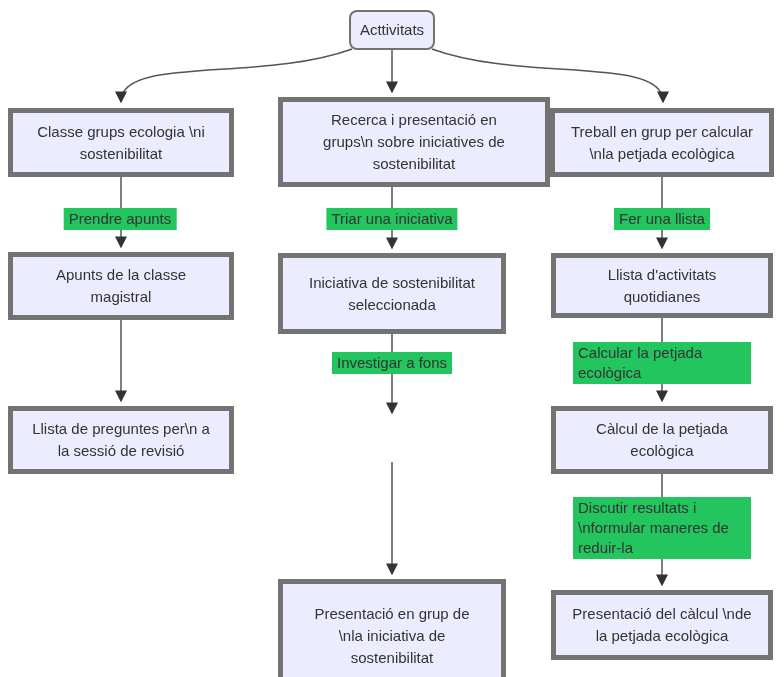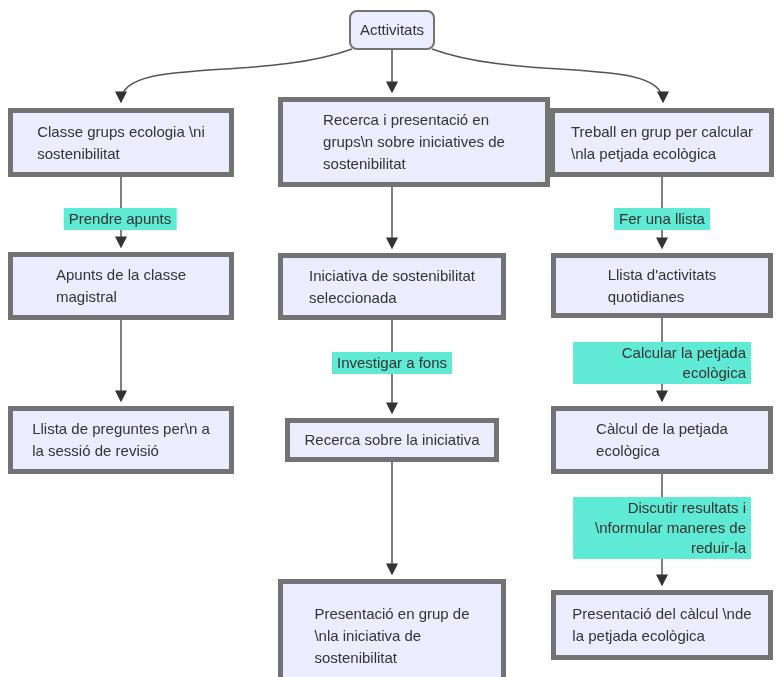--- a/index.html
+++ b/index.html
@@ -11,35 +11,36 @@
     overflow:hidden;
   }
   #edges{position:absolute;left:0;top:0;z-index:0;}
   .node{
     position:absolute;
     box-sizing:border-box;
     background:#ECECFF;
     border:5px solid #737373;
     color:#333333;
     display:flex;align-items:center;justify-content:center;
+    text-align:center;
     font-size:15px;line-height:22px;
     white-space:pre-line;
     z-index:1;
   }
   .node.rounded{
     border-radius:8px;
     border-width:2px;
   }
   .edge-label{
     position:absolute;
     transform:translate(-50%,-50%);
-    background:#5eead4;
+    background:#22c55e;
     color:#333333;
     font-size:15px;line-height:20px;
-    text-align:right;
+    text-align:left;
     padding:1px 5px;
     white-space:pre-line;
     z-index:2;
   }
 </style>
 </head>
 <body>
 
 <div id="canvas">
 
@@ -72,37 +73,37 @@
   <div class="node" style="left:8px;top:108px;width:226px;height:69px;">Classe grups ecologia \ni
 sostenibilitat</div>
   <div class="node" style="left:8px;top:252px;width:226px;height:68px;">Apunts de la classe
 magistral</div>
   <div class="node" style="left:8px;top:406px;width:226px;height:68px;">Llista de preguntes per\n a
 la sessió de revisió</div>
 
   <div class="node" style="left:278px;top:97px;width:272px;height:90px;">Recerca i presentació en
 grups\n sobre iniciatives de
 sostenibilitat</div>
-  <div class="node" style="left:278px;top:253px;width:228px;height:67px;">Iniciativa de sostenibilitat
+  <div class="node" style="left:278px;top:253px;width:228px;height:81px;">Iniciativa de sostenibilitat
 seleccionada</div>
-  <div class="node" style="left:285px;top:418px;width:214px;height:44px;">Recerca sobre la iniciativa</div>
   <div class="node" style="left:278px;top:579px;width:228px;height:114px;">Presentació en grup de
 \nla iniciativa de
 sostenibilitat</div>
 
   <div class="node" style="left:550px;top:108px;width:224px;height:69px;">Treball en grup per calcular
 \nla petjada ecològica</div>
   <div class="node" style="left:551px;top:253px;width:222px;height:65px;">Llista d'activitats
 quotidianes</div>
   <div class="node" style="left:551px;top:406px;width:222px;height:68px;">Càlcul de la petjada
 ecològica</div>
   <div class="node" style="left:551px;top:590px;width:222px;height:70px;">Presentació del càlcul \nde
 la petjada ecològica</div>
 
   <div class="edge-label" style="left:120px;top:219px;">Prendre apunts</div>
+  <div class="edge-label" style="left:392px;top:219px;">Triar una iniciativa</div>
   <div class="edge-label" style="left:662px;top:219px;">Fer una llista</div>
   <div class="edge-label" style="left:392px;top:363px;">Investigar a fons</div>
   <div class="edge-label" style="left:662px;top:363px;width:168px;">Calcular la petjada
 ecològica</div>
   <div class="edge-label" style="left:662px;top:528px;width:168px;">Discutir resultats i
 \nformular maneres de
 reduir-la</div>
 
 </div>
 

